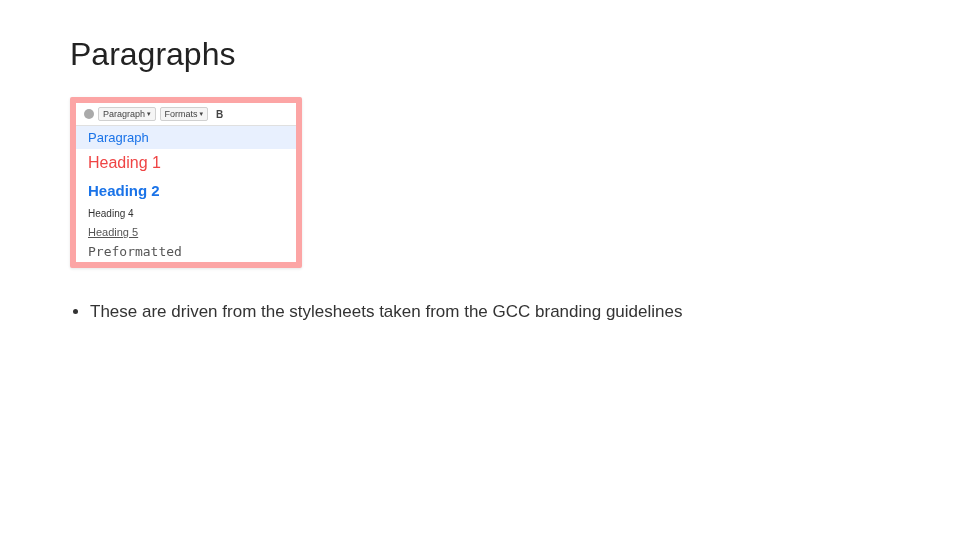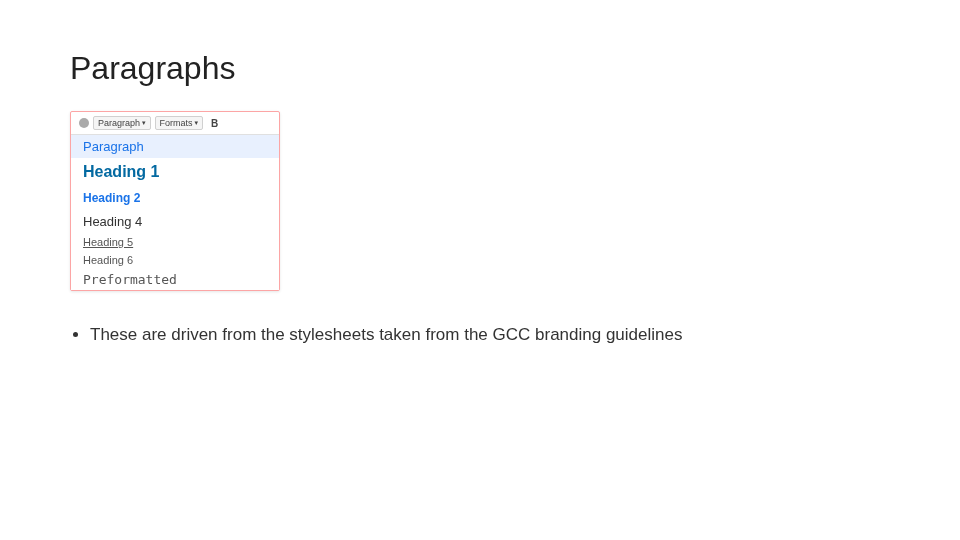--- a/index.html
+++ b/index.html
@@ -12,35 +12,35 @@
       width: 960px;
       height: 540px;
       background: #ffffff;
       font-family: 'Arial', sans-serif;
       overflow: hidden;
     }
 
     .slide {
       width: 960px;
       height: 540px;
-      padding: 50px 70px;
+      padding: 36px 70px;
       position: relative;
     }
 
     .page-title {
       font-size: 32px;
       font-weight: 400;
       color: #222222;
       margin-bottom: 24px;
     }
 
     .editor-mockup {
-      border: 1px solid #fca5a5;
+      border: 6px solid #fca5a5;
       border-radius: 2px;
-      width: 210px;
+      width: 232px;
       background: #ffffff;
       box-shadow: 0 1px 3px rgba(0,0,0,0.1);
       margin-bottom: 30px;
     }
 
     .editor-toolbar {
       display: flex;
       align-items: center;
       padding: 4px 8px;
       border-bottom: 1px solid #e0e0e0;
@@ -88,41 +88,41 @@
       cursor: pointer;
     }
 
     .menu-item.selected {
       background: #e8f0fe;
       color: #1a73e8;
     }
 
     .menu-item.heading1 {
       font-size: 16px;
-      font-weight: 700;
-      color: #0369a1;
+      font-weight: 400;
+      color: #ef4444;
       padding: 5px 12px;
     }
 
     .menu-item.heading2 {
-      font-size: 12px;
+      font-size: 15px;
       font-weight: 600;
       color: #1a73e8;
       padding: 5px 12px;
     }
 
     .menu-item.heading3 {
       font-size: 14px;
       font-weight: 500;
       color: #333333;
       padding: 4px 12px;
     }
 
     .menu-item.heading4 {
-      font-size: 13px;
+      font-size: 10px;
       font-weight: 500;
       color: #333333;
       padding: 4px 12px;
     }
 
     .menu-item.heading5 {
       font-size: 11px;
       color: #555555;
       padding: 3px 12px;
       text-decoration: underline;
@@ -173,21 +173,20 @@
       </div>
       <div class="toolbar-bold">B</div>
     </div>
 
     <div class="dropdown-menu">
       <div class="menu-item selected">Paragraph</div>
       <div class="menu-item heading1">Heading 1</div>
       <div class="menu-item heading2">Heading 2</div>
       <div class="menu-item heading4">Heading 4</div>
       <div class="menu-item heading5">Heading 5</div>
-      <div class="menu-item heading6">Heading 6</div>
       <div class="menu-item preformatted">Preformatted</div>
     </div>
   </div>
 
   <ul class="bullet-list">
     <li class="bullet-item">
       <span>These are driven from the stylesheets taken from the GCC branding guidelines</span>
     </li>
   </ul>
 

